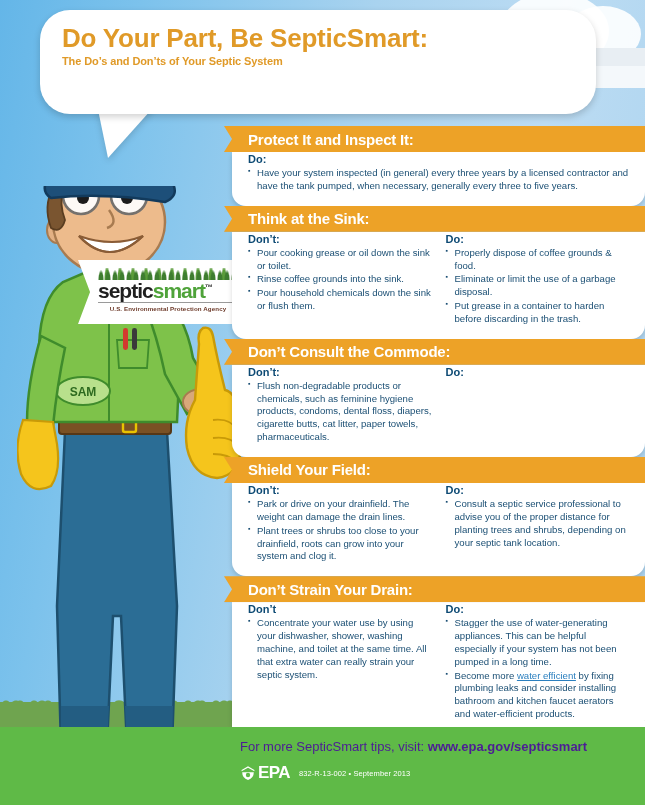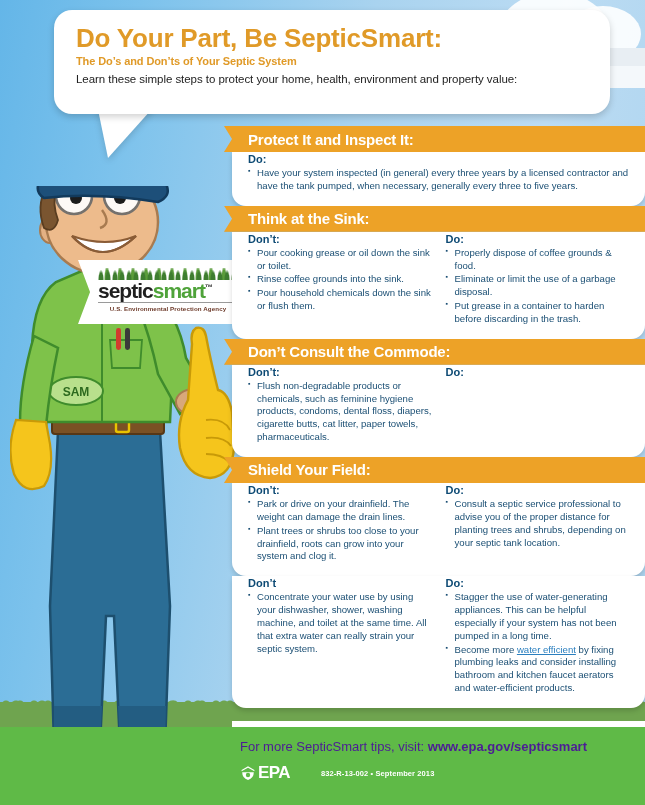--- a/index.html
+++ b/index.html
@@ -55,24 +55,24 @@
   }
   #shadow-oval {
     position: absolute; left: 14px; bottom: 34px;
     width: 210px; height: 28px;
     background: rgba(40,90,30,.17);
     border-radius: 50%;
   }
 
   
   #speech-bubble {
-    position: absolute; left: 54px; top: 10px;
+    position: absolute; left: 40px; top: 10px;
     width: 556px; height: 104px;
     background: #fff;
-    border-radius: 18px;
+    border-radius: 30px;
     box-shadow: 0 3px 7px rgba(0,0,0,.18);
     padding: 14px 20px 0 22px;
     z-index: 6;
   }
   #bubble-tail {
     position: absolute; left: 96px; top: 100px;
     width: 0; height: 0;
     border-left: 12px solid transparent;
     border-right: 52px solid transparent;
     border-top: 58px solid #fff;
@@ -94,21 +94,21 @@
     letter-spacing: -.1px;
   }
   #lede {
     color: #222;
     font-size: 11.5px;
     margin-top: 6px;
     letter-spacing: -.05px;
   }
 
   
-  #mascot { position: absolute; left: 10px; top: 186px; width: 235px; height: 600px; z-index: 7; }
+  #mascot { position: absolute; left: 17px; top: 186px; width: 235px; height: 600px; z-index: 7; }
   #mascot svg { display: block; }
 
   
   #logo-banner {
     position: absolute; left: 78px; top: 242px;
     width: 172px; height: 64px;
     z-index: 8;
     margin-top: 18px;
   }
   #logo-banner .ribbon {
@@ -198,21 +198,21 @@
   #footer-inner { position: absolute; left: 240px; top: 12px; }
   #footer-line1 { color: #4c1d95; font-size: 13px; }
   #footer-line1 b { font-weight: bold; }
   #footer-line2 { margin-top: 9px; display: flex; align-items: center; gap: 9px; }
   #epa-logo { display: flex; align-items: center; gap: 2px; color: #fff; }
   #epa-seal {
     width: 16px; height: 16px;
     position: relative;
   }
   #epa-word { font-size: 17px; font-weight: bold; letter-spacing: -.6px; color: #fff; }
-  #doc-id { color: #ffffff; font-size: 7.5px; font-weight: bold; letter-spacing: .1px; margin-left: 22px; }
+  #doc-id { color: #ffffff; font-size: 7.5px; font-weight: normal; letter-spacing: .1px; }
 
   
   #content-tail {
     position: absolute; left: 232px; bottom: 78px; width: 413px; height: 6px;
     background: #fff; z-index: 9;
   }
 </style>
 </head>
 <body>
 
@@ -228,21 +228,20 @@
 
   <div id="grass">
     <div class="blades"></div>
   </div>
   <div id="shadow-oval"></div>
 
   <div id="bubble-tail"></div>
   <div id="speech-bubble">
     <div id="headline">Do Your Part, Be SepticSmart:</div>
     <div id="subheadline">The Do’s and Don’ts of Your Septic System</div>
-    <div id="lede">Learn these simple steps to protect your home, health, environment and property value:</div>
   </div>
 
   <div id="mascot">
     <svg width="235" height="600" viewBox="0 0 235 600" xmlns="http://www.w3.org/2000/svg">
 
       <path d="M48 245 L150 245 L160 420 L155 560 L110 560 L104 430 L96 430 L90 560 L44 560 L40 420 Z" fill="#2b6d95" stroke="#1d4f6e" stroke-width="2.5"></path>
       <path d="M44 520 L92 520 L90 560 L44 560 Z" fill="#235d82"></path>
       <path d="M108 520 L156 520 L155 560 L110 560 Z" fill="#235d82"></path>
 
       <ellipse cx="66" cy="572" rx="40" ry="21" fill="#c9a070" stroke="#9a7448" stroke-width="2.5"></ellipse>
@@ -373,20 +372,21 @@
           </div>
           <div class="col">
             <div class="col-title">Do:</div>
             <ul class="bullets">
               <li>Consult a septic service professional to advise you of the proper distance for planting trees and shrubs, depending on your septic tank location.</li>
             </ul>
           </div>
         </div>
       </div>
       <div class="section">
+        <div class="sec-banner">Don’t Strain Your Drain:</div>
         <div class="sec-body">
           <div class="col">
             <div class="col-title">Don’t</div>
             <ul class="bullets">
               <li>Concentrate your water use by using your dishwasher, shower, washing machine, and toilet at the same time. All that extra water can really strain your septic system.</li>
             </ul>
           </div>
           <div class="col">
             <div class="col-title">Do:</div>
             <ul class="bullets">

